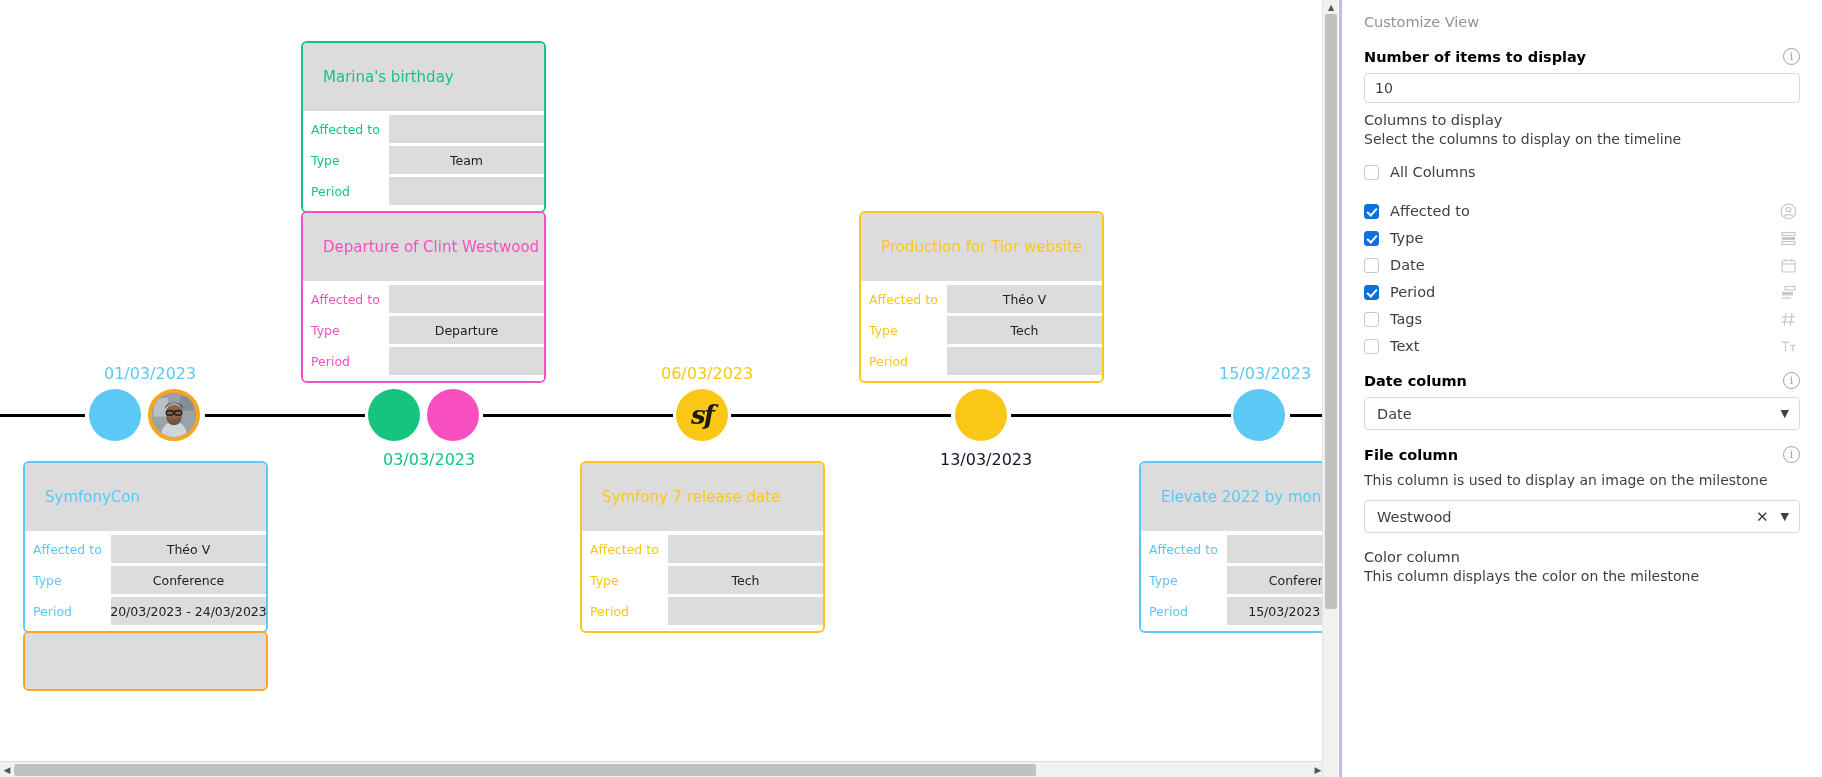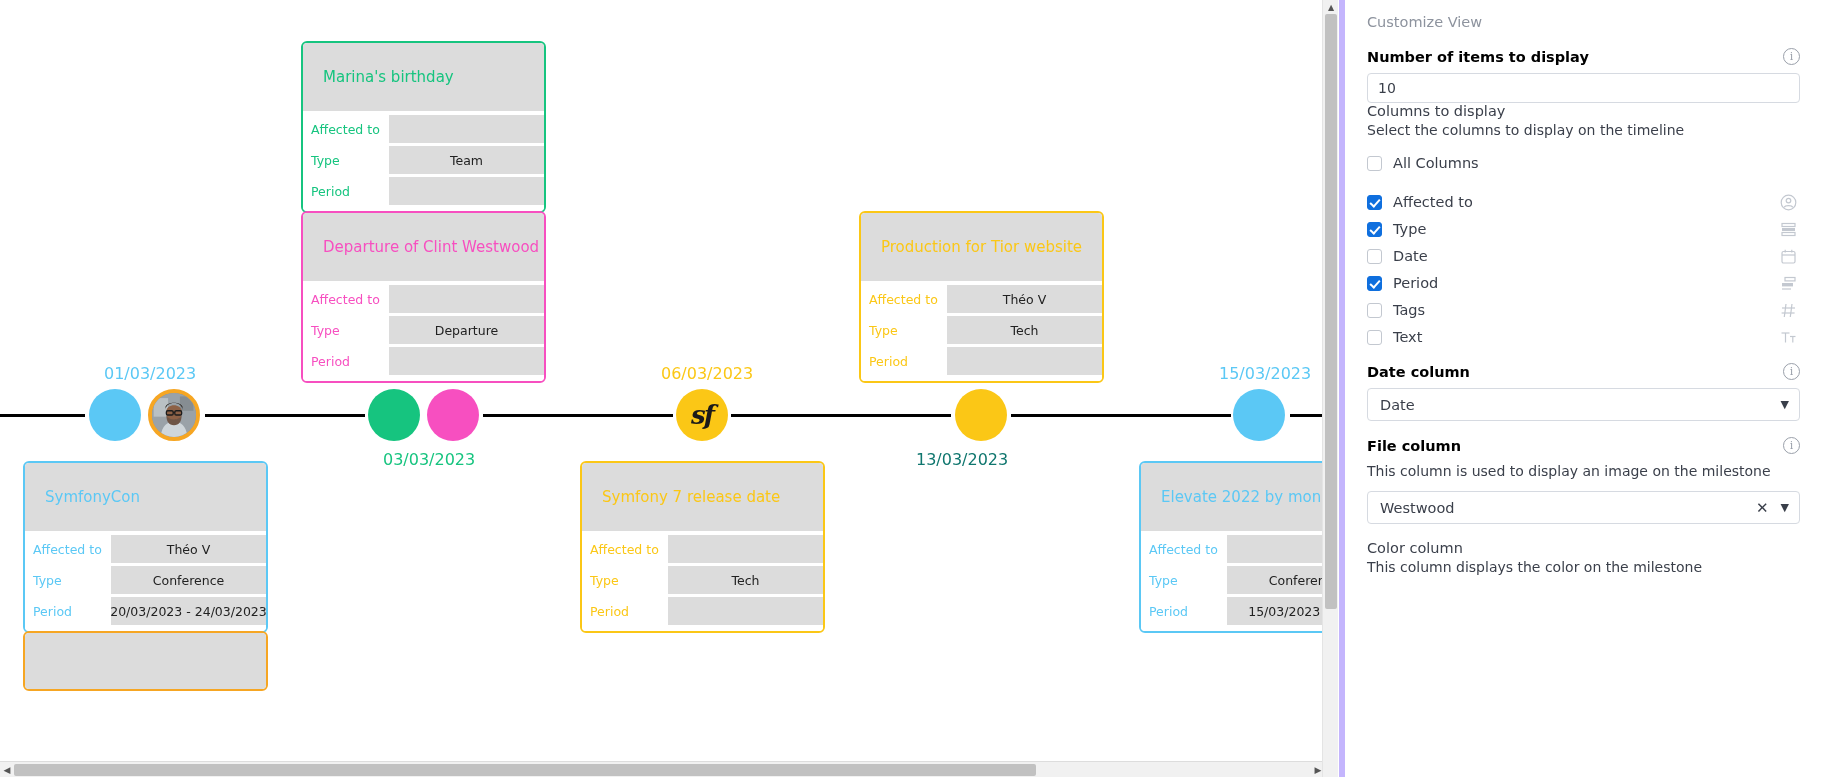--- a/index.html
+++ b/index.html
@@ -153,21 +153,21 @@
     font-size: 8px; color: #555;
   }
   #vscroll .varrow.up { top: 0; }
 
   
   #panel {
     position: absolute;
     left: 1339px; top: 0;
     width: 483px; height: 777px;
     background: #fff;
-    border-left: 6px solid #c4b5fd;
+    border-left: 3px solid #c4b5fd;
     padding: 14px 22px 0 22px;
     overflow: hidden;
     color: #3a3f4a;
   }
   .panel-title {
     font-size: 14.5px;
     color: #8d939e;
     margin-bottom: 18px;
   }
   .field-head {
@@ -189,21 +189,21 @@
   .text-input {
     width: 100%; height: 30px;
     border: 1px solid #d6dae1;
     border-radius: 4px;
     padding: 0 10px;
     font-size: 14px;
     color: #3a3f4a;
     font-family: inherit;
     background: #fff;
     display: flex; align-items: center;
-    margin-bottom: 0;
+    margin-bottom: 9px;
   }
   .section-label { font-size: 14.5px; color:#3a3f4a; margin-bottom: 2px; }
   .section-desc { font-size: 14px; color:#3a3f4a; line-height: 19px; margin-bottom: 10px; }
 
   .check-row {
     display: flex;
     align-items: center;
     height: 26px;
     margin-bottom: 1px;
   }
@@ -284,21 +284,21 @@
     <div class="node" style="left:427px;background:#f74fc0;"></div>
     <div class="node node-sf" style="left:676px;background:#fbc716;">
       <span class="sf-glyph">sf</span>
     </div>
     <div class="node" style="left:955px;background:#fbc716;"></div>
     <div class="node" style="left:1233px;background:#5bc8f5;"></div>
 
     <div class="date-label" style="left:104px;top:364px;color:#5bc8f5;">01/03/2023</div>
     <div class="date-label" style="left:383px;top:450px;color:#16c47f;">03/03/2023</div>
     <div class="date-label" style="left:661px;top:364px;color:#fbc716;">06/03/2023</div>
-    <div class="date-label" style="left:916px;top:450px;color:#0f766e;">13/03/2023</div>
+    <div class="date-label" style="left:940px;top:450px;color:#0f172a;">13/03/2023</div>
     <div class="date-label" style="left:1219px;top:364px;color:#5bc8f5;">15/03/2023</div>
 
     <div class="card" style="left:301px;top:41px;border-color:#16c47f;">
       <div class="card-head">
         <span class="card-title" style="color:#16c47f;">Marina's birthday</span>
       </div>
       <div class="card-body">
         <div class="row">
           <span class="row-label" style="color:#16c47f;">Affected to</span>
           <span class="row-value"></span>

